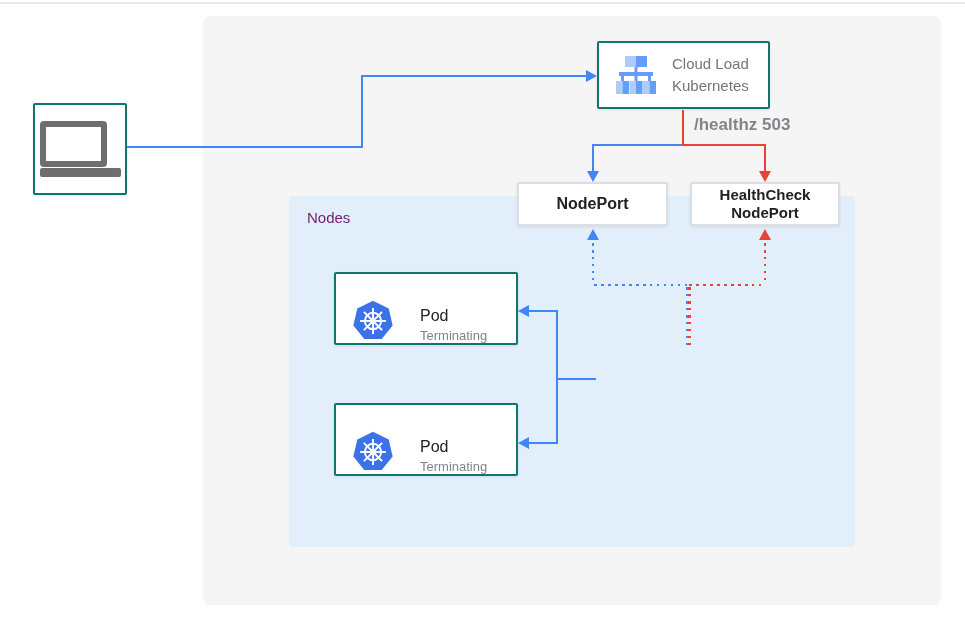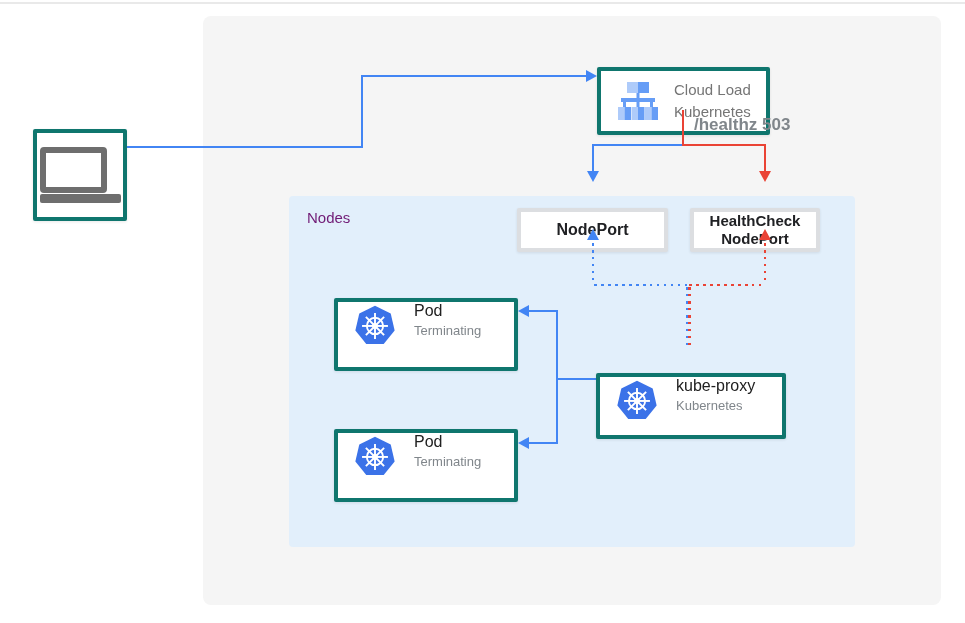--- a/index.html
+++ b/index.html
@@ -7,40 +7,40 @@
   body { font-family:"Liberation Sans", sans-serif; }
   #stage { position:relative; width:965px; height:623px; background:#ffffff; overflow:hidden; }
 
   .hairline-top { position:absolute; left:0; top:2px; width:965px; height:1.5px; background:#e9e9e9; }
 
   .panel { position:absolute; left:203px; top:16px; width:738px; height:589px; background:#f5f5f5; border-radius:8px; }
 
   .nodes-group { position:absolute; left:289px; top:196px; width:566px; height:351px; background:#e2effb; border-radius:4px; }
   .nodes-label { position:absolute; left:307px; top:209px; font-size:15px; color:#701a75; }
 
-  .card { position:absolute; background:#ffffff; border:4px solid #0f766e; border-radius:2px; box-shadow:0 1px 3px rgba(0,0,0,0.09);margin-top:26px; }
+  .card { position:absolute; background:#ffffff; border:2px solid #0f766e; border-radius:2px; box-shadow:0 1px 3px rgba(0,0,0,0.09); }
 
   
   .client-card { left:33px; top:103px; width:94px; height:92px; display:flex; flex-direction:column; align-items:center; justify-content:center; }
   .laptop-screen { width:67px; height:46px; border:6px solid #6e6e6e; border-radius:4px; background:#ffffff; }
   .laptop-base { width:81px; height:9px; background:#6e6e6e; border-radius:2px; margin-top:1px; }
 
   
   .clb-card { left:597px; top:41px; width:173px; height:68px; display:flex; align-items:center; }
   .clb-icon { margin-left:13px; }
   .clb-text { margin-left:12px; font-size:15px; line-height:22px; color:#757575; }
 
   
   .port-card { display:flex; align-items:center; justify-content:center; text-align:center;
                font-weight:700; color:#202124; border-color:#dcdee1; }
   .nodeport-card { left:517px; top:182px; width:151px; height:44px; font-size:16px; }
-  .hc-card { left:690px; top:182px; width:130px; height:44px; font-size:15px; line-height:18px; }
+  .hc-card { left:690px; top:182px; width:150px; height:44px; font-size:15px; line-height:18px; }
 
   
-  .entity-card { display:flex; align-items:flex-start; }
+  .entity-card { display:flex; align-items:flex-end;gap:8px; }
   .pod1-card { left:334px; top:272px; width:184px; height:73px; }
   .pod2-card { left:334px; top:403px; width:184px; height:73px; }
   .kp-card   { left:596px; top:347px; width:190px; height:66px; }
   .entity-icon { margin-left:14px; flex:0 0 auto; }
   .entity-text { margin-left:16px; }
   .entity-title { font-size:16px; color:#212121; }
   .entity-sub { font-size:13px; color:#80868b; margin-top:3px; }
 
   .healthz { position:absolute; left:694px; top:115px; font-size:17px; font-weight:700; color:#80868b; }
 
@@ -183,35 +183,14 @@
           <line x1="24" y1="25" x2="33.5" y2="34.5"></line>
       </g>
       <circle cx="24" cy="25" r="3" fill="#ffffff"></circle>
     </svg>
     <div class="entity-text">
       <div class="entity-title">Pod</div>
       <div class="entity-sub">Terminating</div>
     </div>
   </div>
 
-  <div class="card entity-card kp-card">
-    <svg class="entity-icon" width="46" height="46" viewBox="0 0 48 48">
-      <polygon points="24,4 40.4,11.9 44.5,29.7 33.1,43.9 14.9,43.9 3.5,29.7 7.6,11.9" fill="#3b72e8"></polygon>
-      <circle cx="24" cy="25" r="8.5" fill="none" stroke="#ffffff" stroke-width="2"></circle>
-      <g stroke="#ffffff" stroke-width="2">
-        <line x1="24" y1="25" x2="24" y2="11.5"></line>
-          <line x1="24" y1="25" x2="24" y2="38.5"></line>
-        <line x1="24" y1="25" x2="10.5" y2="25"></line>
-          <line x1="24" y1="25" x2="37.5" y2="25"></line>
-        <line x1="24" y1="25" x2="14.5" y2="15.5"></line>
-          <line x1="24" y1="25" x2="33.5" y2="15.5"></line>
-        <line x1="24" y1="25" x2="14.5" y2="34.5"></line>
-          <line x1="24" y1="25" x2="33.5" y2="34.5"></line>
-      </g>
-      <circle cx="24" cy="25" r="3" fill="#ffffff"></circle>
-    </svg>
-    <div class="entity-text">
-      <div class="entity-title">kube-proxy</div>
-      <div class="entity-sub">Kubernetes</div>
-    </div>
-  </div>
 
 </div>
 
 </body></html>

